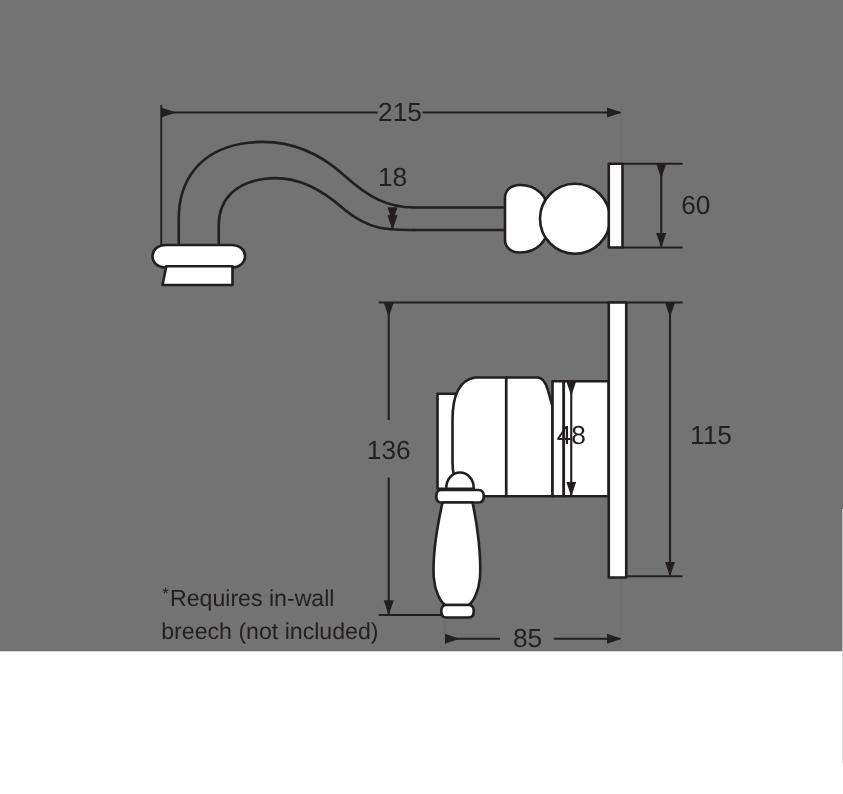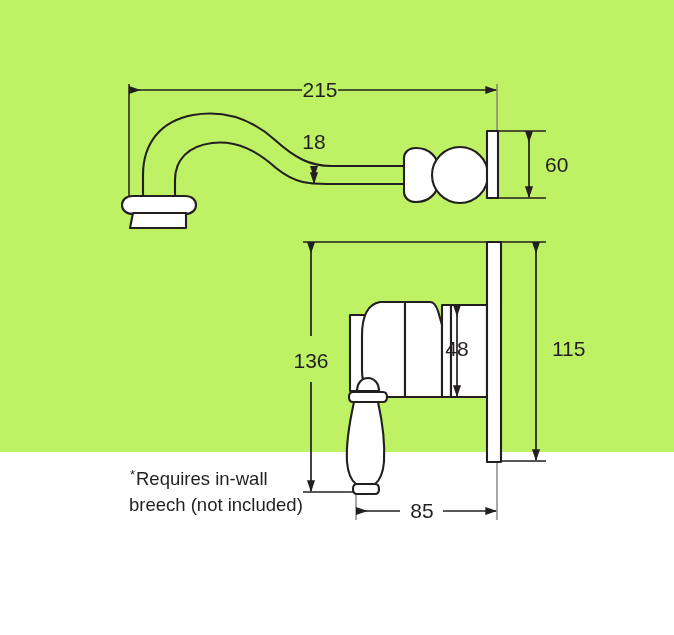--- a/index.html
+++ b/index.html
@@ -9,22 +9,22 @@
   }
   body {
     width: 674px;
     height: 635px;
     font-family: "Liberation Sans", sans-serif;
     overflow: hidden;
   }
   #drawing-root {
     position: relative;
     width: 674px;
-    height: 452px;
-    background: #bef264;
+    height: 521px;
+    background: #737373;
   }
   svg.spec-canvas {
     position: absolute;
     top: 0;
     left: 0;
     width: 674px;
     height: 635px;
     display: block;
   }
   .dim-text {

